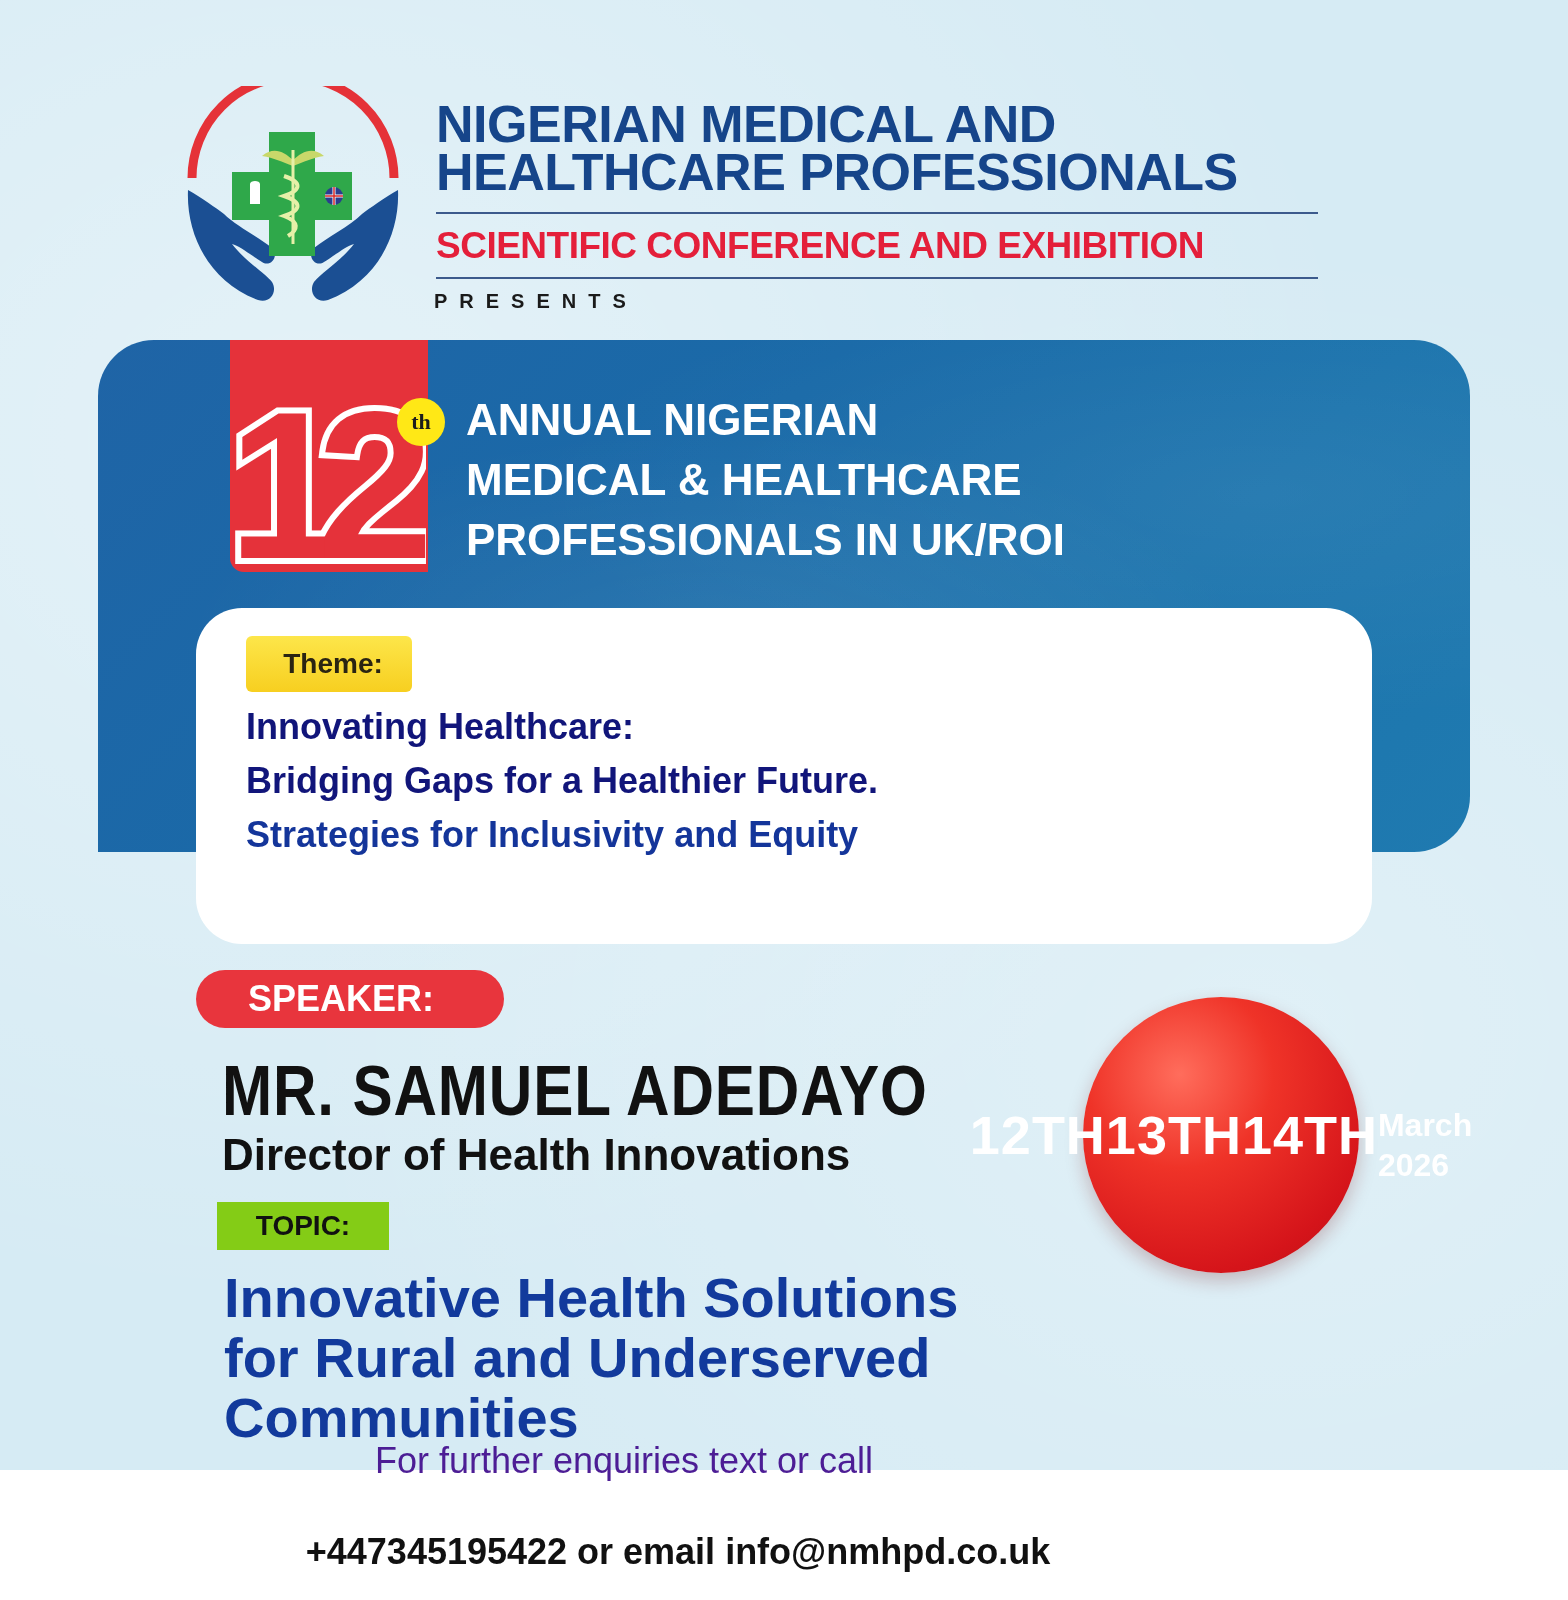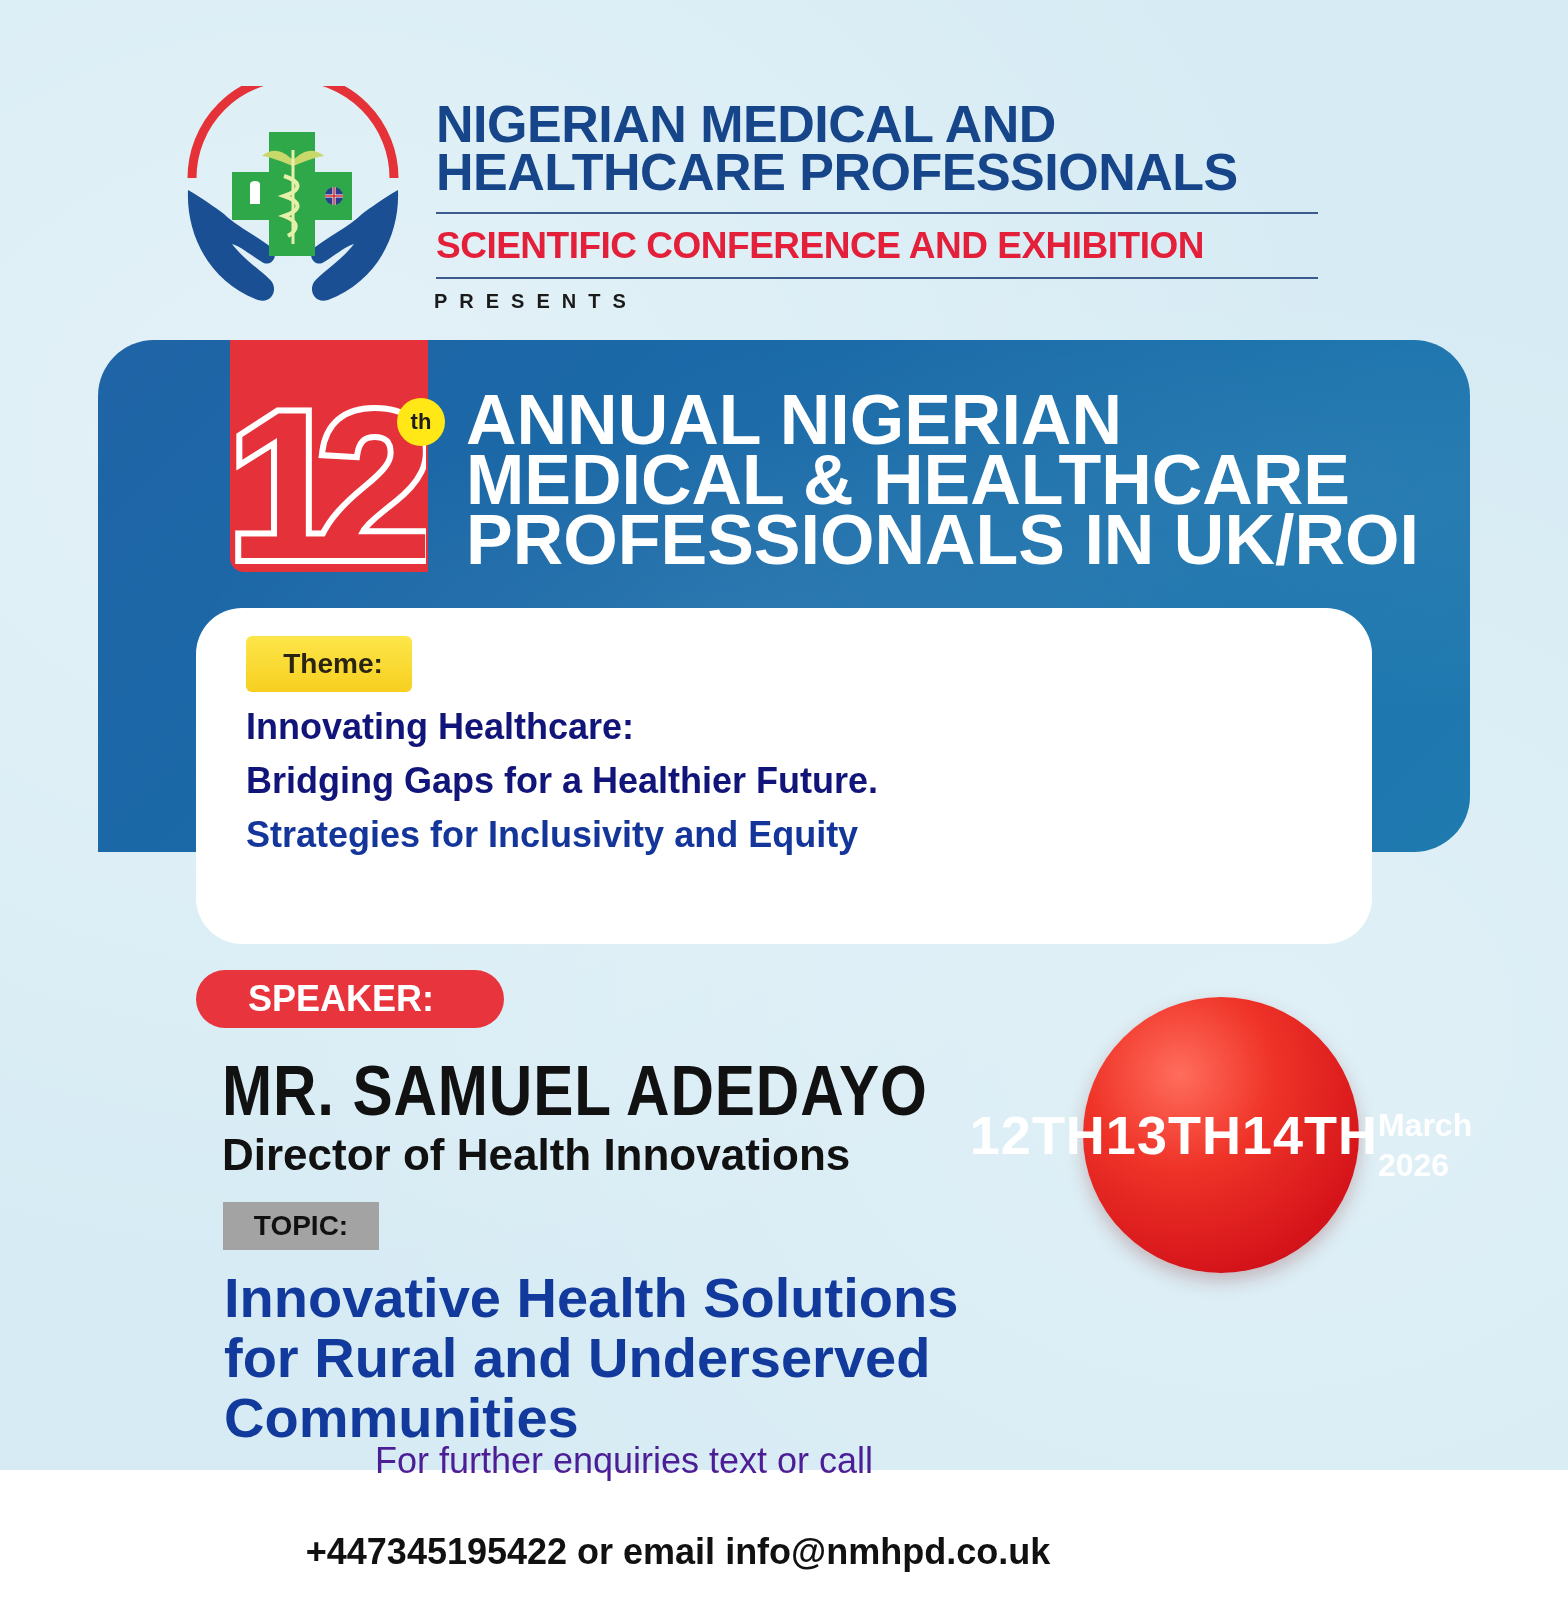--- a/index.html
+++ b/index.html
@@ -51,25 +51,25 @@
   .banner-redbar {
     position: absolute; left: 230px; top: 340px; width: 198px; height: 232px;
     background: #e5323a; border-radius: 0 0 0 14px;
   }
   .big-12 {
     position: absolute; left: 226px; top: 386px; width: 200px; height: 190px;
   }
   .th-badge {
     position: absolute; left: 397px; top: 398px; width: 48px; height: 48px;
     border-radius: 50%; background: #ffe816; color: #1c1c1c;
-    font-weight: 900; font-size: 22px; display: flex; align-items: center; justify-content: center;
+    font-weight: 900; font-size: 22px; display: flex; align-items: center; justify-content: center; font-family: Liberation Serif, serif;
   }
   .event-title {
     position: absolute; left: 466px; top: 390px;
-    color: #ffffff; font-weight: 900; font-size: 70px; line-height: 60px; letter-spacing: 0px;
+    color: #ffffff; font-weight: 900; font-size: 44px; line-height: 60px; letter-spacing: 0px;
   }
   
   .theme-card {
     position: absolute; left: 196px; top: 608px; width: 1176px; height: 336px;
     background: #ffffff; border-radius: 46px;
   }
   .theme-tag {
     position: absolute; left: 246px; top: 636px; width: 166px; height: 56px;
     background: linear-gradient(180deg, #fde64a, #f7cf20); border-radius: 6px;
     color: #2a2412; font-weight: 900; font-size: 28px;
@@ -92,22 +92,22 @@
     position: absolute; left: 222px; top: 1054px;
     color: #111111; font-weight: 900; font-size: 70px; line-height: 74px;
     font-family: "Liberation Sans", sans-serif; transform: scaleX(0.86); transform-origin: left top;
     letter-spacing: 1px;
   }
   .speaker-role {
     position: absolute; left: 222px; top: 1130px;
     color: #111111; font-weight: 700; font-size: 44px; line-height: 50px;
   }
   .topic-tag {
-    position: absolute; left: 223px; top: 1202px; width: 156px; height: 48px;
-    background: #a3a3a3; color: #111; font-weight: 900; font-size: 28px;
+    position: absolute; left: 217px; top: 1202px; width: 172px; height: 48px;
+    background: #84cc16; color: #111; font-weight: 900; font-size: 28px;
     display: flex; align-items: center; justify-content: center;
   }
   .topic-text {
     position: absolute; left: 224px; top: 1268px;
     color: #123a9c; font-weight: 900; font-size: 56px; line-height: 60px;
   }
   
   .date-circle {
     position: absolute; left: 1083px; top: 997px; width: 276px; height: 276px; border-radius: 50%;
     background: radial-gradient(circle at 35% 28%, #ff6d5c 0%, #ef3328 35%, #d5141a 75%, #b80f14 100%);

